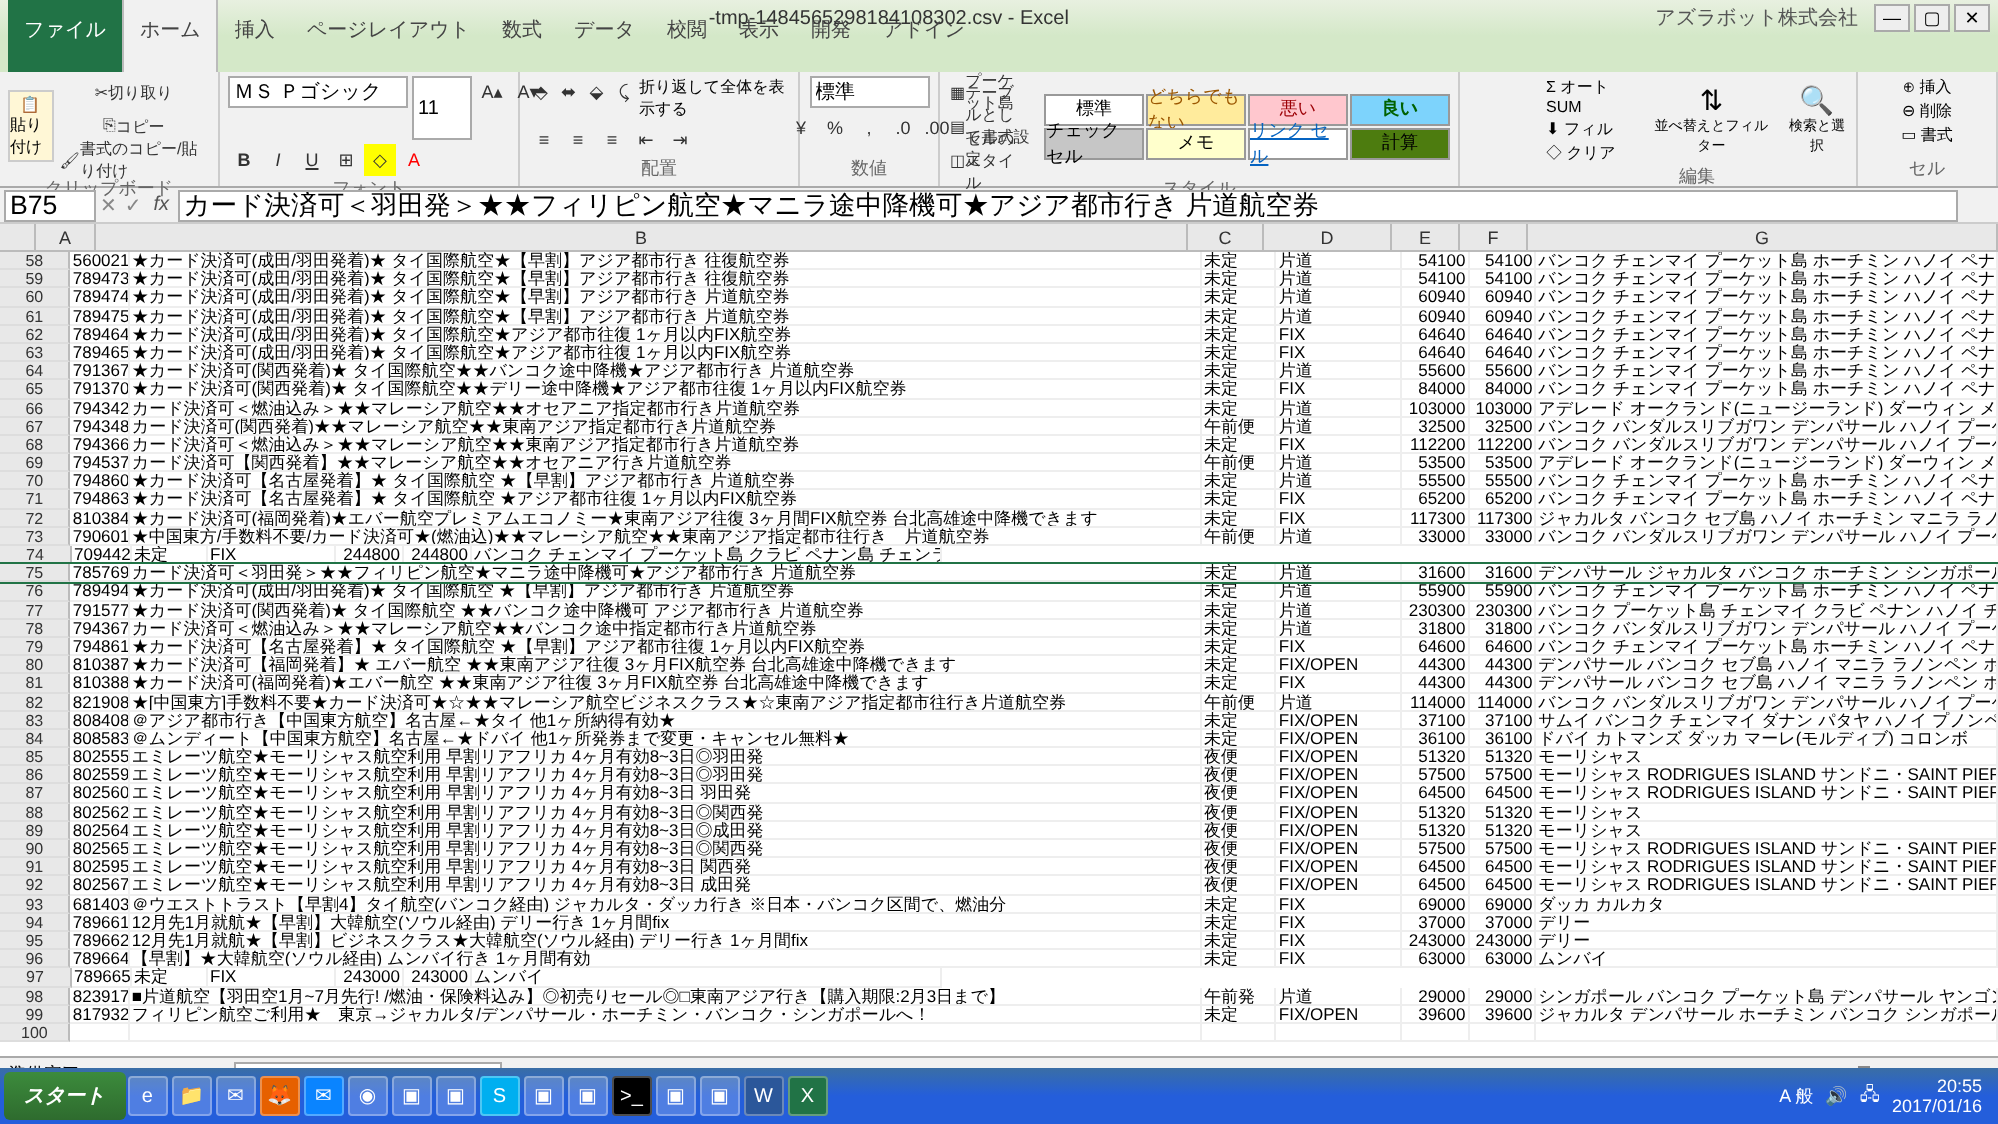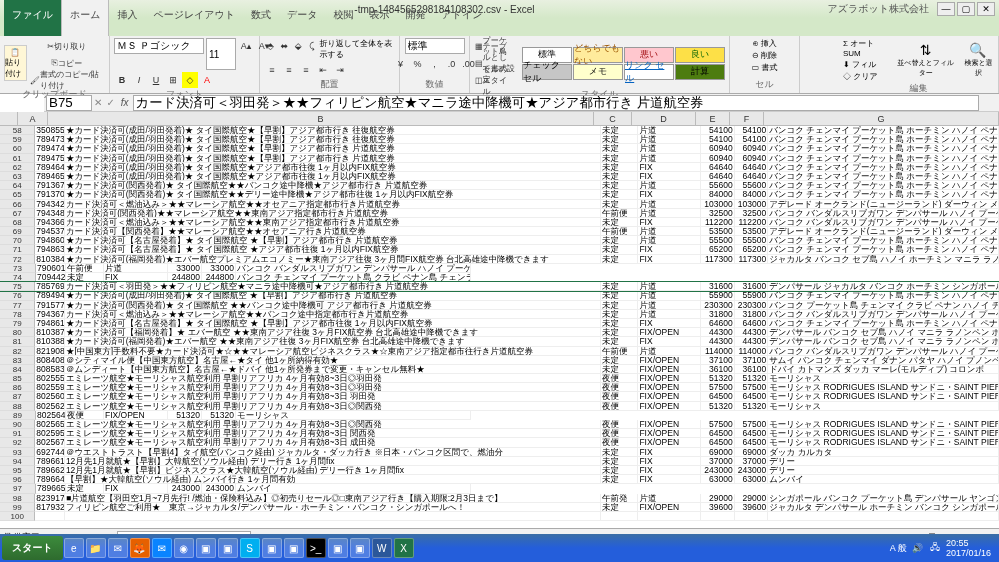--- a/index.html
+++ b/index.html
@@ -29,25 +29,25 @@
 .font-sel { width: 90px; height: 16px; border: 1px solid #aaa; background: #fff; font-size: 10px; padding: 0 2px; }
 .size-sel { width: 30px; height: 32px; border: 1px solid #aaa; background: #fff; font-size: 10px; padding: 4px 2px; }
 .ico { width: 16px; height: 16px; display: inline-flex; align-items: center; justify-content: center; border: 1px solid transparent; color: #333; }
 .style-cells { display: flex; gap: 1px; }
 .style-cell { width: 50px; height: 16px; border: 1px solid #999; font-size: 9px; display: flex; align-items: center; justify-content: center; background: #fff; }
 .style-cell.check { background: #c6c6c6; }
 .style-cell.memo { background: #ffffcc; }
 .style-cell.bad { background: #ffc7ce; color: #9c0006; }
 .style-cell.link { background: #fff; color: #0563c1; text-decoration: underline; }
 .style-cell.calc { background: #4d7c0f; }
-.style-cell.good { background: #fde047; color: #006100; }
+.style-cell.good { background: #7dd3fc; color: #006100; font-weight: bold; }
 .ribbon-right { margin-left: auto; display: flex; }
 
 
-.fbar { height: 18px; background: #f1f1f1; border-bottom: 1px solid #ccc; display: flex; align-items: center; font-size: 10px; margin-left: 44px; }
+.fbar { height: 18px; background: #f1f1f1; border-bottom: 1px solid #ccc; display: flex; align-items: center; font-size: 10px; }
 .namebox { width: 46px; height: 16px; border: 1px solid #aaa; background: #fff; padding: 0 2px; margin-left: 2px; }
 .fx { margin: 0 4px; color: #555; font-style: italic; }
 .formula { flex: 1; height: 16px; border: 1px solid #aaa; background: #fff; padding: 0 2px; margin-right: 20px; }
 
 
 .grid-wrap { height: 416px; overflow: hidden; position: relative; background: #fff; }
 .colheads { height: 14px; display: flex; background: #e8e8e8; border-bottom: 1px solid #bbb; font-size: 9px; }
 .colheads .rowhead-space { width: 18px; border-right: 1px solid #bbb; }
 .colheads .ch { border-right: 1px solid #bbb; text-align: center; line-height: 14px; color: #333; }
 .rows { }
@@ -63,24 +63,24 @@
 
 
 .sheetbar { height: 18px; background: #f1f1f1; border-top: 1px solid #aaa; display: flex; align-items: center; font-size: 9px; padding: 0 4px; gap: 8px; }
 .sheettab { background: #fff; border: 1px solid #aaa; padding: 1px 8px; }
 .zoom { margin-left: auto; display: flex; align-items: center; gap: 4px; }
 .zoom .slider { width: 60px; height: 4px; background: #ccc; position: relative; }
 .zoom .slider::after { content: ''; position: absolute; width: 6px; height: 10px; background: #888; top: -3px; left: 50%; }
 
 
 .taskbar { position: absolute; bottom: 0; left: 0; right: 0; height: 28px; background: linear-gradient(#3a6ea5,#245edb,#245edb); display: flex; align-items: center; padding: 0 2px; }
-.startbtn { height: 24px; padding: 0 10px; background: linear-gradient(#3c8b3c,#2e6b2e); color: #fff; font-size: 10px; border-radius: 3px; display: flex; align-items: center; font-weight: bold; }
+.startbtn { height: 24px; padding: 0 10px; background: linear-gradient(#3c8b3c,#2e6b2e); color: #fff; font-size: 10px; border-radius: 3px; display: flex; align-items: center; font-style: italic; font-weight: bold; }
 .taskbar .tb-icon { width: 20px; height: 20px; margin: 0 1px; background: rgba(255,255,255,0.2); border: 1px solid rgba(255,255,255,0.3); border-radius: 2px; display: flex; align-items: center; justify-content: center; font-size: 10px; color: #fff; }
 .tray { margin-left: auto; display: flex; align-items: center; gap: 6px; color: #fff; font-size: 9px; padding-right: 6px; }
-.clock { line-height: 10px; }
+.clock { text-align: right; line-height: 10px; }
 </style>
 </head>
 <body>
 
 <div class="titlebar">
   <span class="xl-icon">X</span>
   <div class="qat">
     <span>💾</span>
     <span>↶</span>
     <span>↷</span>
@@ -196,45 +196,45 @@
         <div class="style-cells">
           <div class="style-cell check">チェック セル</div>
           <div class="style-cell memo">メモ</div>
           <div class="style-cell link">リンク セル</div>
           <div class="style-cell calc">計算</div>
         </div>
       </div>
     </div>
     <div class="glabel">スタイル</div>
   </div>
-  <div class="rgroup" style="width:70px">
-    <div class="gcontent" style="flex-direction:column;gap:1px;font-size:8px">
-      <span>⊕ <span>挿入</span></span>
-      <span>⊖ <span>削除</span></span>
-      <span>▭ <span>書式</span></span>
-    </div>
-    <div class="glabel">セル</div>
-  </div>
   <div class="rgroup ribbon-right" style="width:160px">
     <div class="gcontent" style="font-size:8px">
       <div style="display:flex;flex-direction:column;gap:1px">
         <span>Σ <span>オートSUM</span></span>
         <span>⬇ <span>フィル</span></span>
         <span>◇ <span>クリア</span></span>
       </div>
       <div style="display:flex;flex-direction:column;align-items:center;margin-left:6px">
         <span style="font-size:14px">⇅</span>
         <span style="font-size:7px;text-align:center">並べ替えとフィルター</span>
       </div>
       <div style="display:flex;flex-direction:column;align-items:center;margin-left:4px">
         <span style="font-size:14px">🔍</span>
         <span style="font-size:7px;text-align:center">検索と選択</span>
       </div>
     </div>
     <div class="glabel">編集</div>
+  </div>
+  <div class="rgroup" style="width:70px">
+    <div class="gcontent" style="flex-direction:column;gap:1px;font-size:8px">
+      <span>⊕ <span>挿入</span></span>
+      <span>⊖ <span>削除</span></span>
+      <span>▭ <span>書式</span></span>
+    </div>
+    <div class="glabel">セル</div>
   </div>
 </div>
 
 <div class="fbar">
   <input class="namebox" value="B75" style="">
   <span style="margin:0 2px;color:#888">✕</span>
   <span style="margin:0 2px;color:#888">✓</span>
   <span class="fx">fx</span>
   <input class="formula" value="カード決済可＜羽田発＞★★フィリピン航空★マニラ途中降機可★アジア都市行き 片道航空券" style="">
 </div>
@@ -246,21 +246,21 @@
       <div class="ch cB">B</div>
       <div class="ch cC">C</div>
       <div class="ch cD">D</div>
       <div class="ch cE">E</div>
       <div class="ch cF">F</div>
       <div class="ch cG">G</div>
     </div>
   <div class="rows" id="rows">
       <div class="row">
         <div class="rowhead">58</div>
-        <div class="cell cA right">350855</div>
+        <div class="cell cA right">560021</div>
         <div class="cell cB">★カード決済可(成田/羽田発着)★ タイ国際航空★【早割】アジア都市行き 往復航空券</div>
         <div class="cell cC">未定</div>
         <div class="cell cD">片道</div>
         <div class="cell cE right">54100</div>
         <div class="cell cF right">54100</div>
         <div class="cell cG">バンコク チェンマイ プーケット島 ホーチミン ハノイ ペナン島 ヤンゴン マン</div>
       </div>
       <div class="row">
         <div class="rowhead">59</div>
         <div class="cell cA right">789473</div>
@@ -397,20 +397,21 @@
         <div class="cell cB">★カード決済可(福岡発着)★エバー航空プレミアムエコノミー★東南アジア往復 3ヶ月間FIX航空券 台北高雄途中降機できます</div>
         <div class="cell cC">未定</div>
         <div class="cell cD">FIX</div>
         <div class="cell cE right">117300</div>
         <div class="cell cF right">117300</div>
         <div class="cell cG">ジャカルタ バンコク セブ島 ハノイ ホーチミン マニラ ラノンペン ホーチミンシ</div>
       </div>
       <div class="row">
         <div class="rowhead">73</div>
         <div class="cell cA right">790601</div>
+        <div class="cell cB">★中国東方/手数料不要/カード決済可★(燃油込)★★マレーシア航空★★東南アジア指定都市往行き　片道航空券</div>
         <div class="cell cC">午前便</div>
         <div class="cell cD">片道</div>
         <div class="cell cE right">33000</div>
         <div class="cell cF right">33000</div>
         <div class="cell cG">バンコク バンダルスリブガワン デンパサール ハノイ プーケット島 メダン ミ</div>
       </div>
       <div class="row">
         <div class="rowhead">74</div>
         <div class="cell cA right">709442</div>
         <div class="cell cC">未定</div>
@@ -495,21 +496,21 @@
         <div class="cell cB">★[中国東方]手数料不要★カード決済可★☆★★マレーシア航空ビジネスクラス★☆東南アジア指定都市往行き片道航空券</div>
         <div class="cell cC">午前便</div>
         <div class="cell cD">片道</div>
         <div class="cell cE right">114000</div>
         <div class="cell cF right">114000</div>
         <div class="cell cG">バンコク バンダルスリブガワン デンパサール ハノイ プーケット島 ジャカル</div>
       </div>
       <div class="row">
         <div class="rowhead">83</div>
         <div class="cell cA right">808408</div>
-        <div class="cell cB">＠シティマイル便【中国東方航空】名古屋←★タイ 他1ヶ所納得有効★</div>
+        <div class="cell cB">＠アジア都市行き【中国東方航空】名古屋←★タイ 他1ヶ所納得有効★</div>
         <div class="cell cC">未定</div>
         <div class="cell cD">FIX/OPEN</div>
         <div class="cell cE right">37100</div>
         <div class="cell cF right">37100</div>
         <div class="cell cG">サムイ バンコク チェンマイ ダナン パタヤ ハノイ プノンペン プーケット島</div>
       </div>
       <div class="row">
         <div class="rowhead">84</div>
         <div class="cell cA right">808583</div>
         <div class="cell cB">＠ムンディート【中国東方航空】名古屋←★ドバイ 他1ヶ所発券まで変更・キャンセル無料★</div>
@@ -555,20 +556,21 @@
         <div class="cell cB">エミレーツ航空★モーリシャス航空利用 早割リアフリカ 4ヶ月有効8~3日◎関西発</div>
         <div class="cell cC">夜便</div>
         <div class="cell cD">FIX/OPEN</div>
         <div class="cell cE right">51320</div>
         <div class="cell cF right">51320</div>
         <div class="cell cG">モーリシャス</div>
       </div>
       <div class="row">
         <div class="rowhead">89</div>
         <div class="cell cA right">802564</div>
+        <div class="cell cB">エミレーツ航空★モーリシャス航空利用 早割リアフリカ 4ヶ月有効8~3日◎成田発</div>
         <div class="cell cC">夜便</div>
         <div class="cell cD">FIX/OPEN</div>
         <div class="cell cE right">51320</div>
         <div class="cell cF right">51320</div>
         <div class="cell cG">モーリシャス</div>
       </div>
       <div class="row">
         <div class="rowhead">90</div>
         <div class="cell cA right">802565</div>
         <div class="cell cB">エミレーツ航空★モーリシャス航空利用 早割リアフリカ 4ヶ月有効8~3日◎関西発</div>
@@ -593,21 +595,21 @@
         <div class="cell cA right">802567</div>
         <div class="cell cB">エミレーツ航空★モーリシャス航空利用 早割リアフリカ 4ヶ月有効8~3日 成田発</div>
         <div class="cell cC">夜便</div>
         <div class="cell cD">FIX/OPEN</div>
         <div class="cell cE right">64500</div>
         <div class="cell cF right">64500</div>
         <div class="cell cG">モーリシャス RODRIGUES ISLAND サンドニ・SAINT PIERRE アン</div>
       </div>
       <div class="row">
         <div class="rowhead">93</div>
-        <div class="cell cA right">692744</div>
+        <div class="cell cA right">681403</div>
         <div class="cell cB">＠ウエストトラスト【早割4】タイ航空(バンコク経由) ジャカルタ・ダッカ行き ※日本・バンコク区間で、燃油分</div>
         <div class="cell cC">未定</div>
         <div class="cell cD">FIX</div>
         <div class="cell cE right">69000</div>
         <div class="cell cF right">69000</div>
         <div class="cell cG">ダッカ カルカタ</div>
       </div>
       <div class="row">
         <div class="rowhead">94</div>
         <div class="cell cA right">789661</div>

